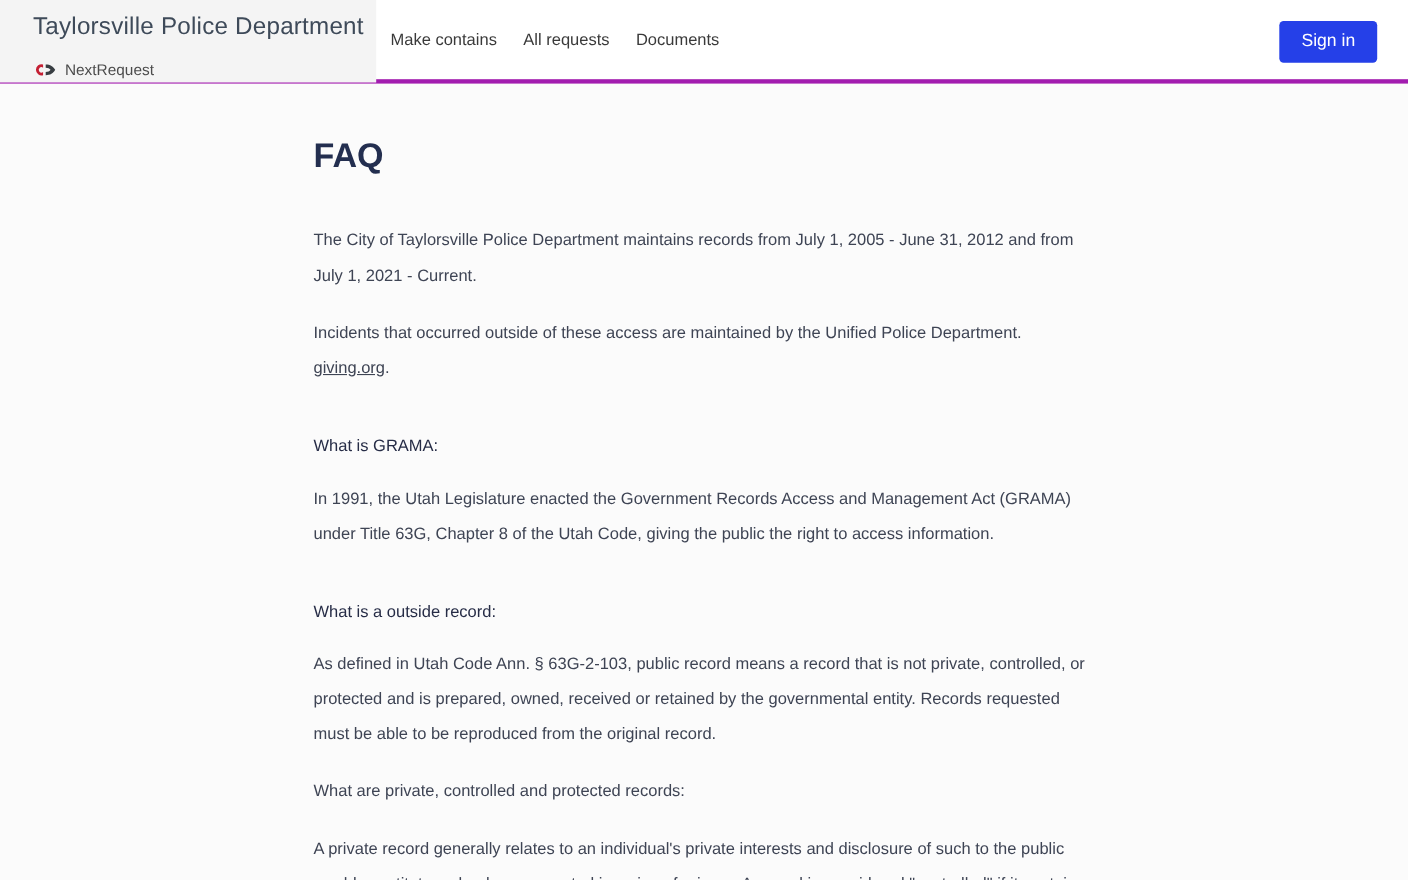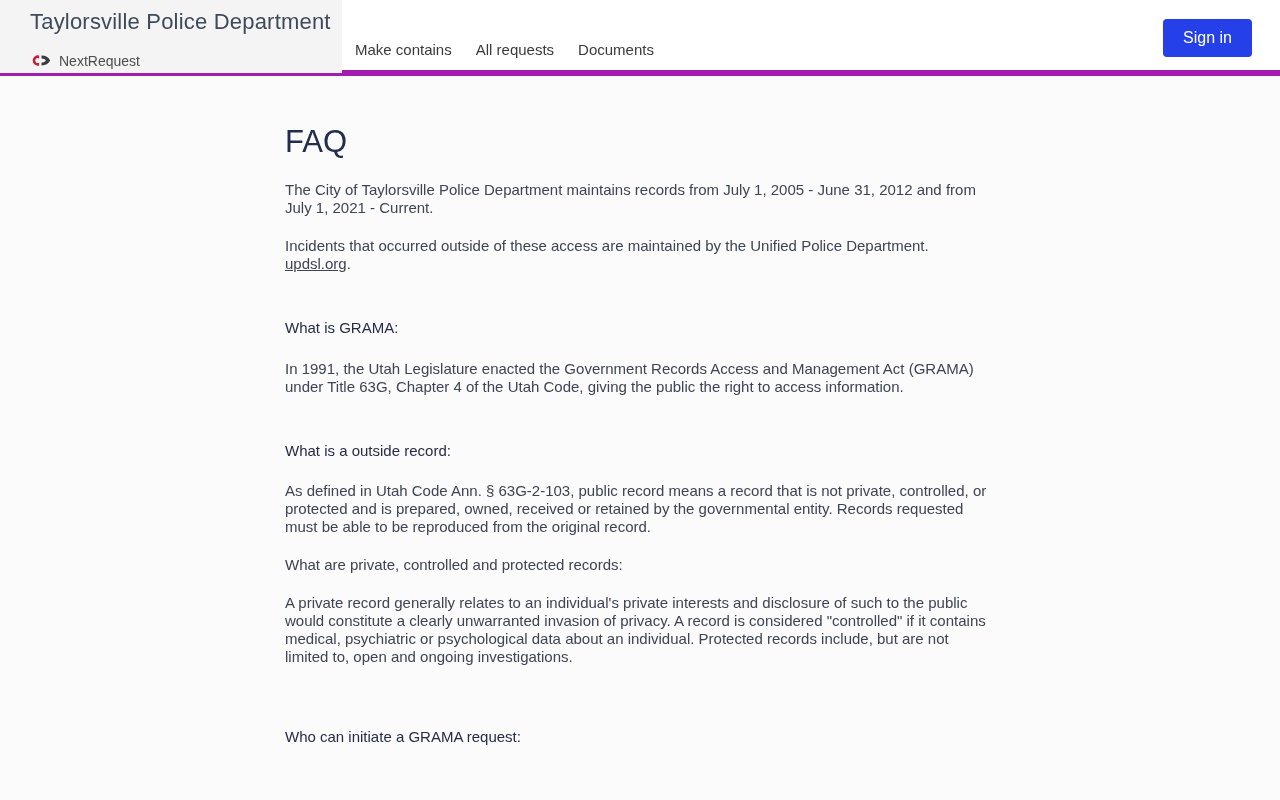--- a/index.html
+++ b/index.html
@@ -8,23 +8,23 @@
     overflow: hidden;
     background: #fbfbfb;
     font-family: "Liberation Sans", sans-serif;
   }
   
   .site-header {
     position: relative;
     width: 100%;
     height: 76px;
     background: #ffffff;
-    border-bottom: 6px solid #a21caf;
+    border-bottom: 4px solid #a21caf;
     display: flex;
-    align-items: center;
+    align-items: flex-start;
   }
   .logo-box {
     width: 342px;
     height: 75px;
     background: #f4f4f4;
     padding: 11px 0 0 30px;
     flex: 0 0 auto;
     cursor: pointer;
   }
   .org-name {
@@ -69,28 +69,28 @@
     cursor: pointer;
   }
   
   .content {
     max-width: 710px;
     margin: 0 auto;
     padding-top: 47px;
   }
   .page-title {
     font-size: 31px;
-    font-weight: 400;
+    font-weight: 700;
     line-height: 38px;
     color: #232e4f;
-    margin-bottom: 20px;
+    margin-bottom: 42px;
   }
   .content p {
     font-size: 15px;
-    line-height: 18px;
+    line-height: 32px;
     color: #3e4454;
     margin-bottom: 20px;
   }
   .content h2.q {
     font-size: 15px;
     font-weight: 400;
     line-height: 22.5px;
     color: #262c46;
     margin: 44px 0 20px 0;
   }
@@ -125,24 +125,24 @@
   </nav>
 
   <button class="sign-in">Sign in</button>
 </header>
 
 <main class="content">
   <h1 class="page-title">FAQ</h1>
 
   <p>The City of Taylorsville Police Department maintains records from July 1, 2005 - June 31, 2012 and from July 1, 2021 - Current.</p>
 
-  <p><span>Incidents that occurred outside of these access are maintained by the Unified Police Department. </span><a href="#" class="body-link">updsl.org</a><span>.</span></p>
+  <p><span>Incidents that occurred outside of these access are maintained by the Unified Police Department. </span><a href="#" class="body-link">giving.org</a><span>.</span></p>
 
   <h2 class="q">What is GRAMA:</h2>
-  <p>In 1991, the Utah Legislature enacted the Government Records Access and Management Act (GRAMA) under Title 63G, Chapter 4 of the Utah Code, giving the public the right to access information.</p>
+  <p>In 1991, the Utah Legislature enacted the Government Records Access and Management Act (GRAMA) under Title 63G, Chapter 8 of the Utah Code, giving the public the right to access information.</p>
 
   <h2 class="q">What is a outside record:</h2>
   <p>As defined in Utah Code Ann. § 63G-2-103, public record means a record that is not private, controlled, or protected and is prepared, owned, received or retained by the governmental entity. Records requested must be able to be reproduced from the original record.</p>
   <p>What are private, controlled and protected records:</p>
   <p>A private record generally relates to an individual's private interests and disclosure of such to the public would constitute a clearly unwarranted invasion of privacy. A record is considered "controlled" if it contains medical, psychiatric or psychological data about an individual. Protected records include, but are not limited to, open and ongoing investigations.</p>
 
   <h2 class="q last">Who can initiate a GRAMA request:</h2>
 </main>
 
 </body></html>

